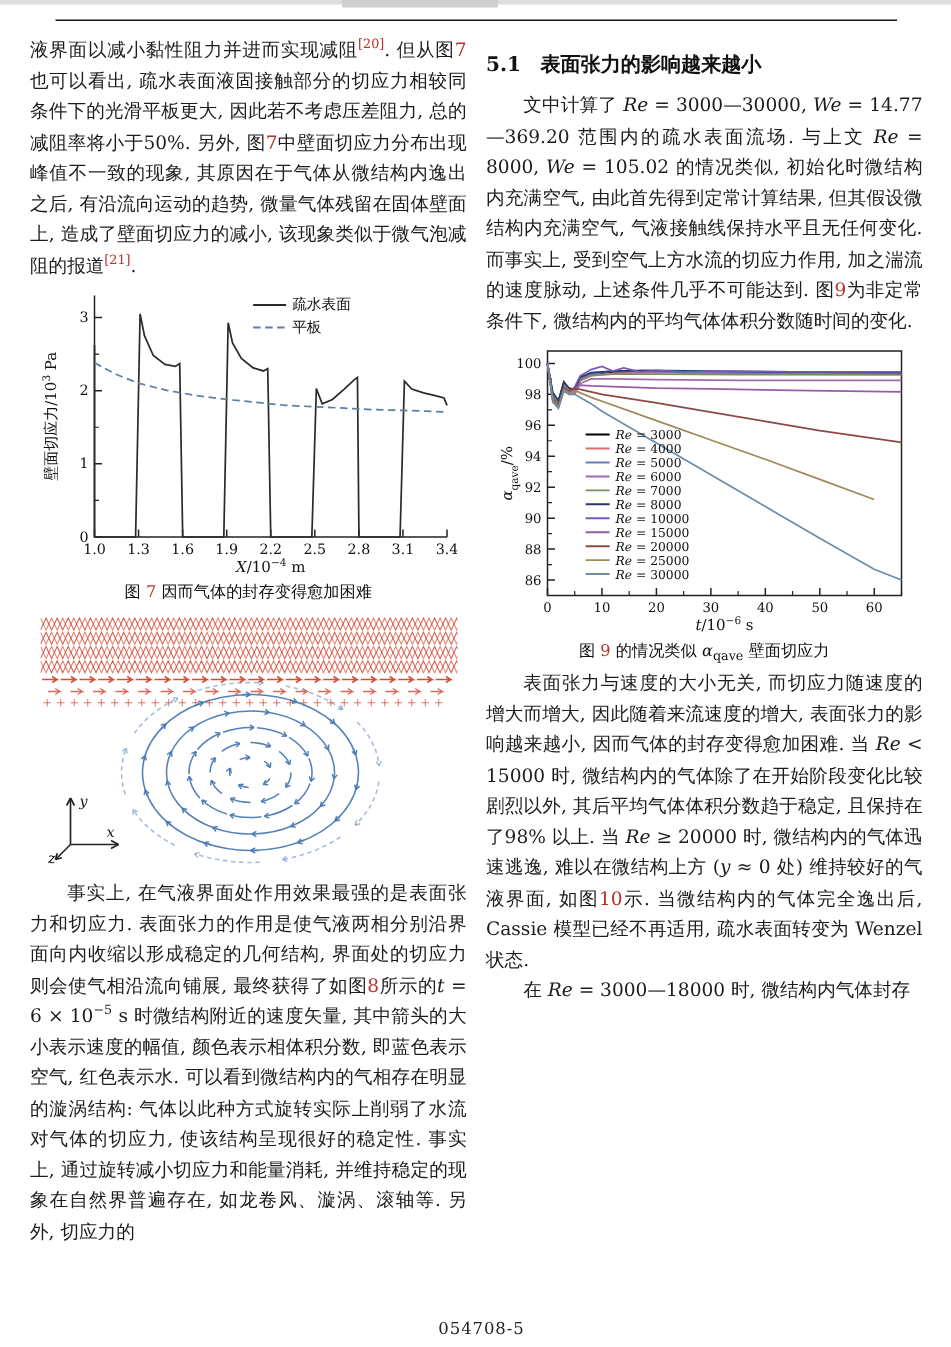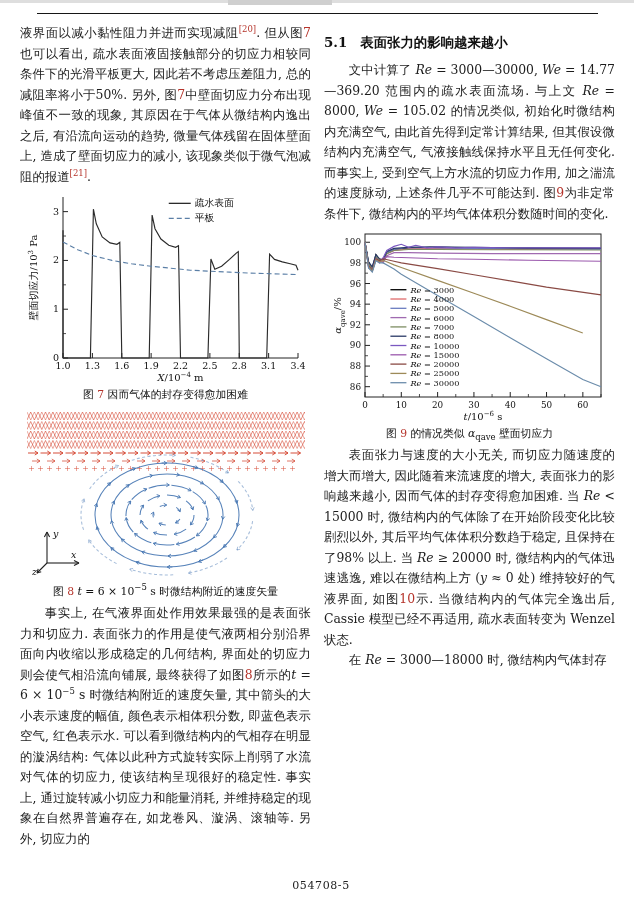--- a/index.html
+++ b/index.html
@@ -362,21 +362,20 @@
           <line x1="15" y1="40" x2="15" y2="9" stroke="#222" stroke-width="1.1"></line>
           <path d="M15,9 l-2.6,5 m2.6,-5 l2.6,5" stroke="#222" stroke-width="1.1" fill="none"></path>
           <line x1="15" y1="40" x2="47" y2="40" stroke="#222" stroke-width="1.1"></line>
           <path d="M47,40 l-5,-2.6 m5,2.6 l-5,2.6" stroke="#222" stroke-width="1.1" fill="none"></path>
           <line x1="15" y1="40" x2="5" y2="50" stroke="#222" stroke-width="1.1"></line>
           <path d="M5,50 l1.2,-4.2 m-1.2,4.2 l4.2,-1.2" stroke="#222" stroke-width="1.1" fill="none"></path>
           <text x="21" y="14">y</text>
           <text x="39" y="35">x</text>
           <text x="0" y="52">z</text>
         </svg>
-        <div class="figcaption"><span class="seg ">图 </span><span class="seg red">8</span><span class="seg ">  </span><span class="seg var">t</span><span class="seg "> = 6 × 10</span><span class="seg sup">−5</span><span class="seg "> s 时微结构附近的速度矢量</span></div>
       </div>
 
       <p class="para"><span class="seg ">事实上, 在气液界面处作用效果最强的是表面张力和切应力. 表面张力的作用是使气液两相分别沿界面向内收缩以形成稳定的几何结构, 界面处的切应力则会使气相沿流向铺展, 最终获得了如图</span><span class="seg red">8</span><span class="seg ">所示的</span><span class="seg var">t</span><span class="seg "> = 6 × 10</span><span class="seg sup">−5</span><span class="seg "> s 时微结构附近的速度矢量, 其中箭头的大小表示速度的幅值, 颜色表示相体积分数, 即蓝色表示空气, 红色表示水. 可以看到微结构内的气相存在明显的漩涡结构: 气体以此种方式旋转实际上削弱了水流对气体的切应力, 使该结构呈现很好的稳定性. 事实上, 通过旋转减小切应力和能量消耗, 并维持稳定的现象在自然界普遍存在, 如龙卷风、漩涡、滚轴等. 另外, 切应力的</span></p>
     </div>
 
     <div class="col">
 
       <h3 class="section-heading">
         <span class="num">5.1</span><span>表面张力的影响越来越小</span>
       </h3>

